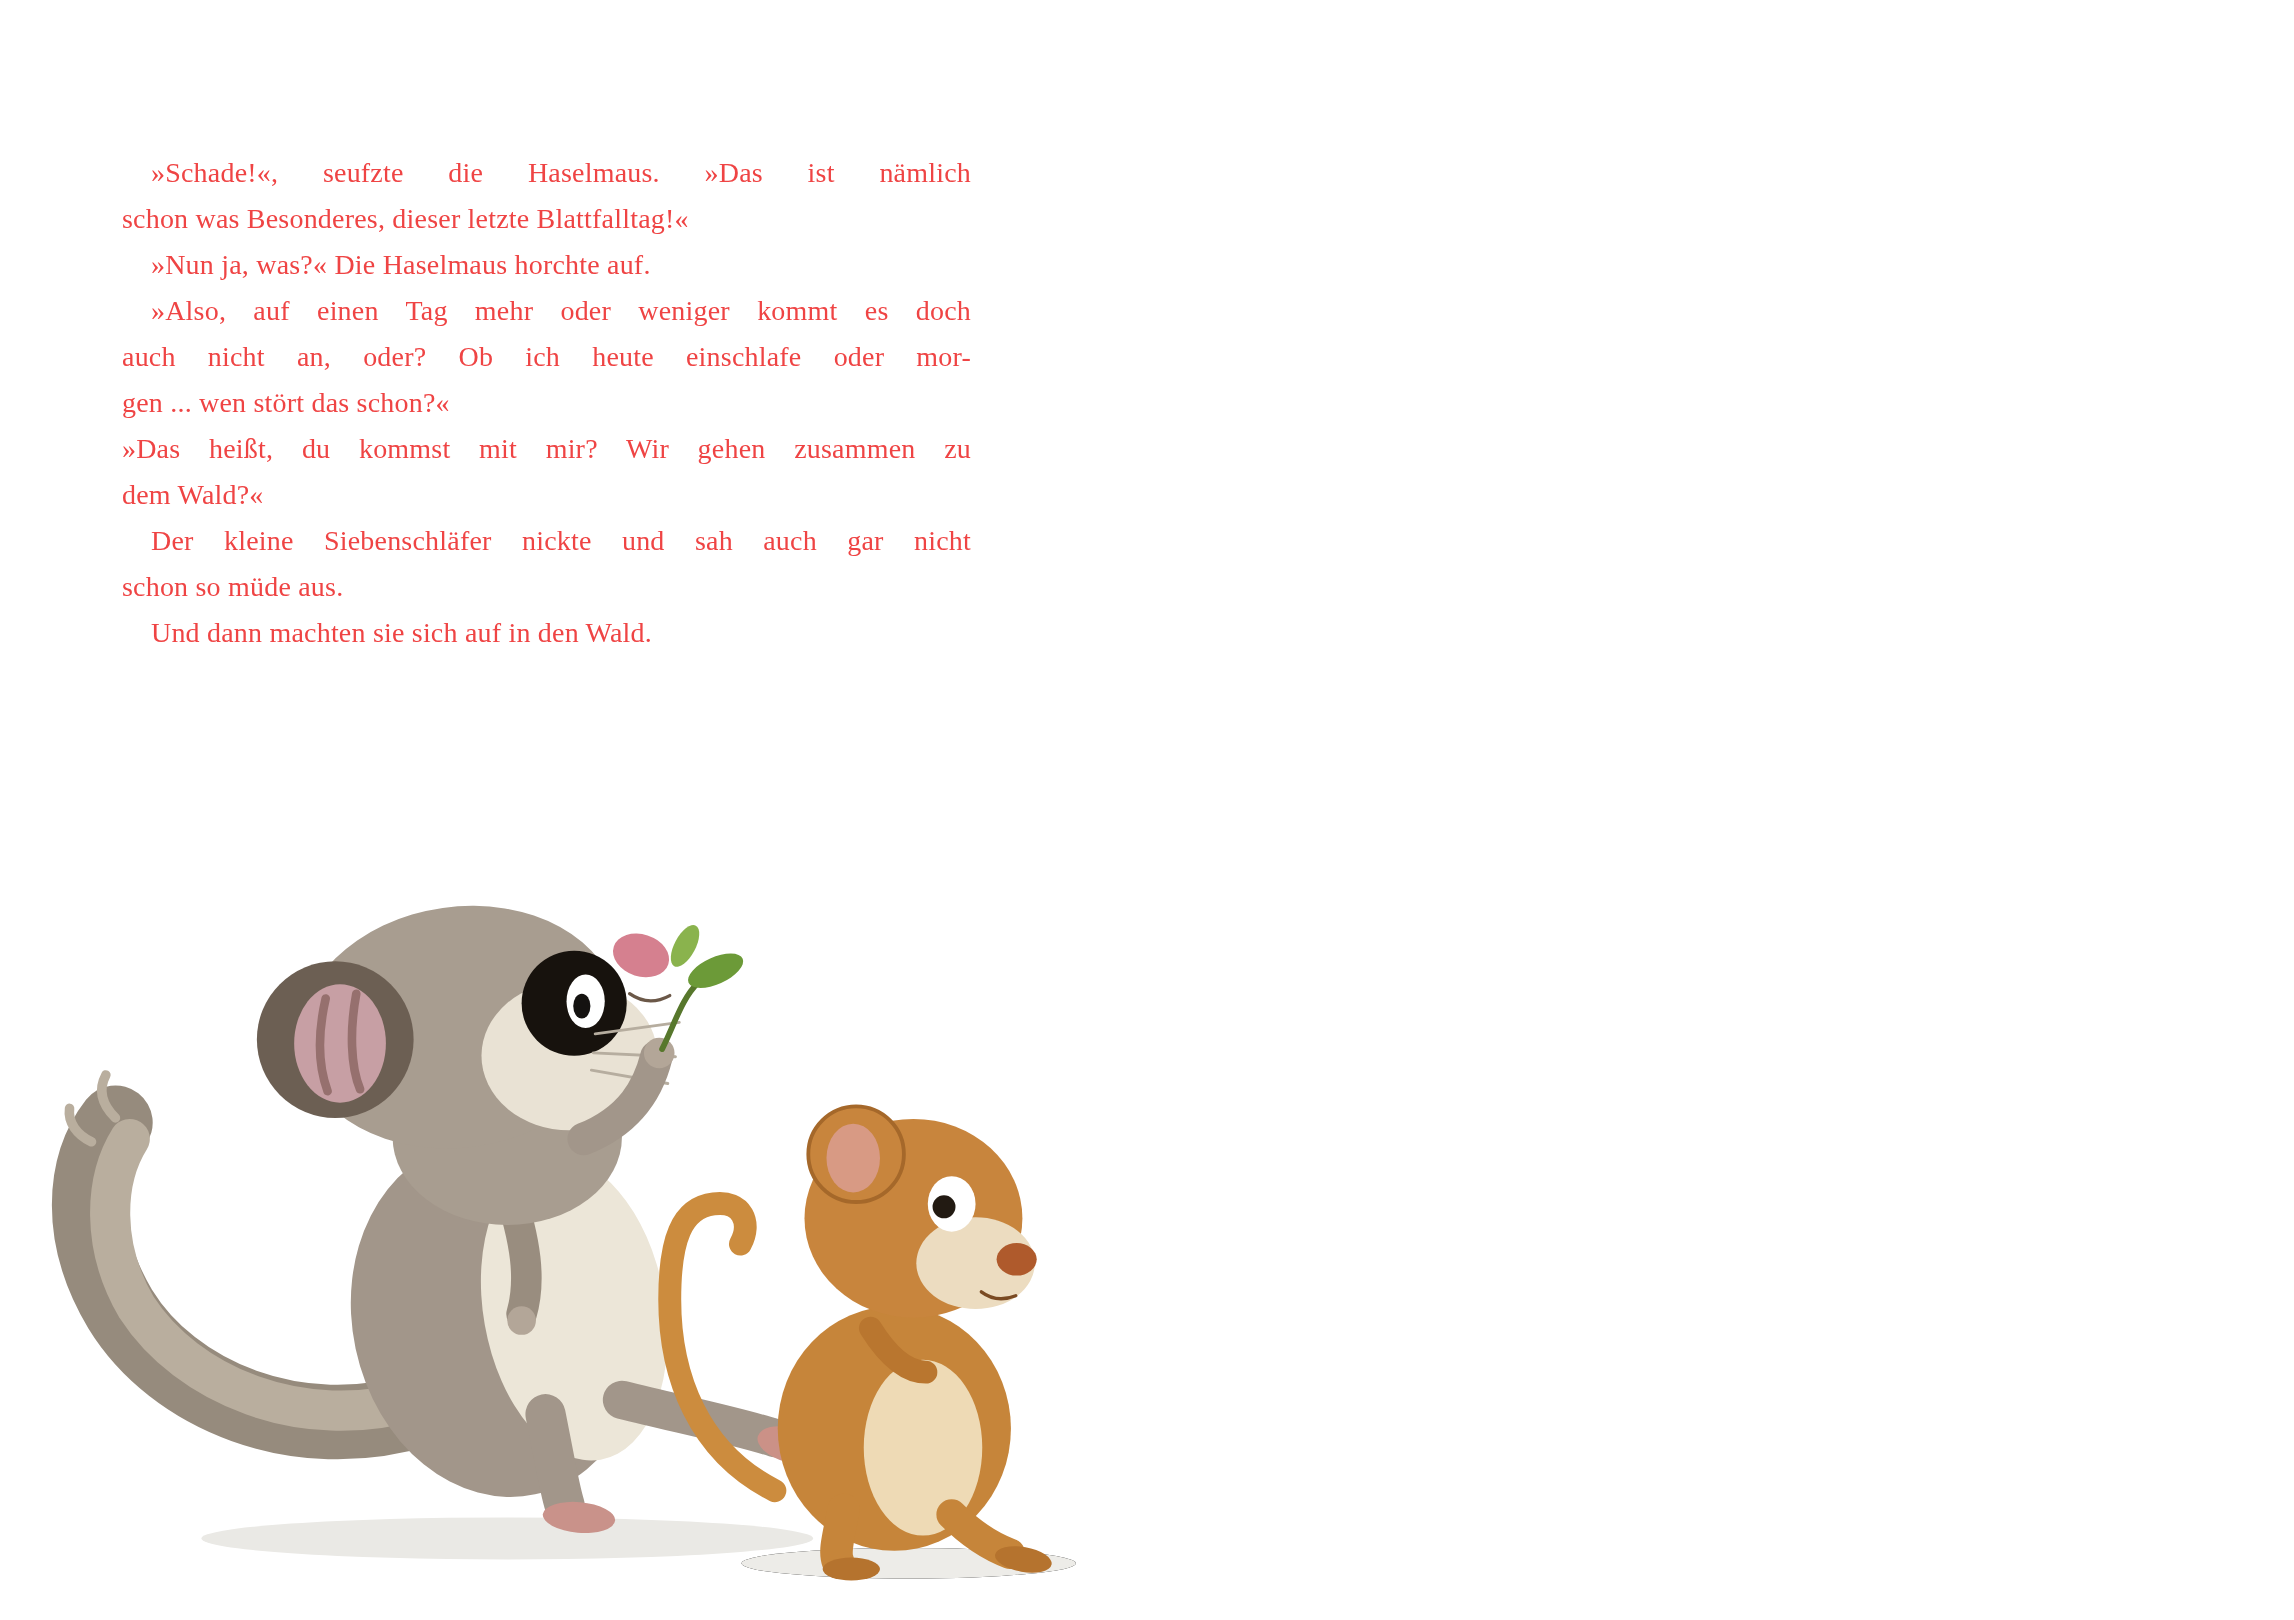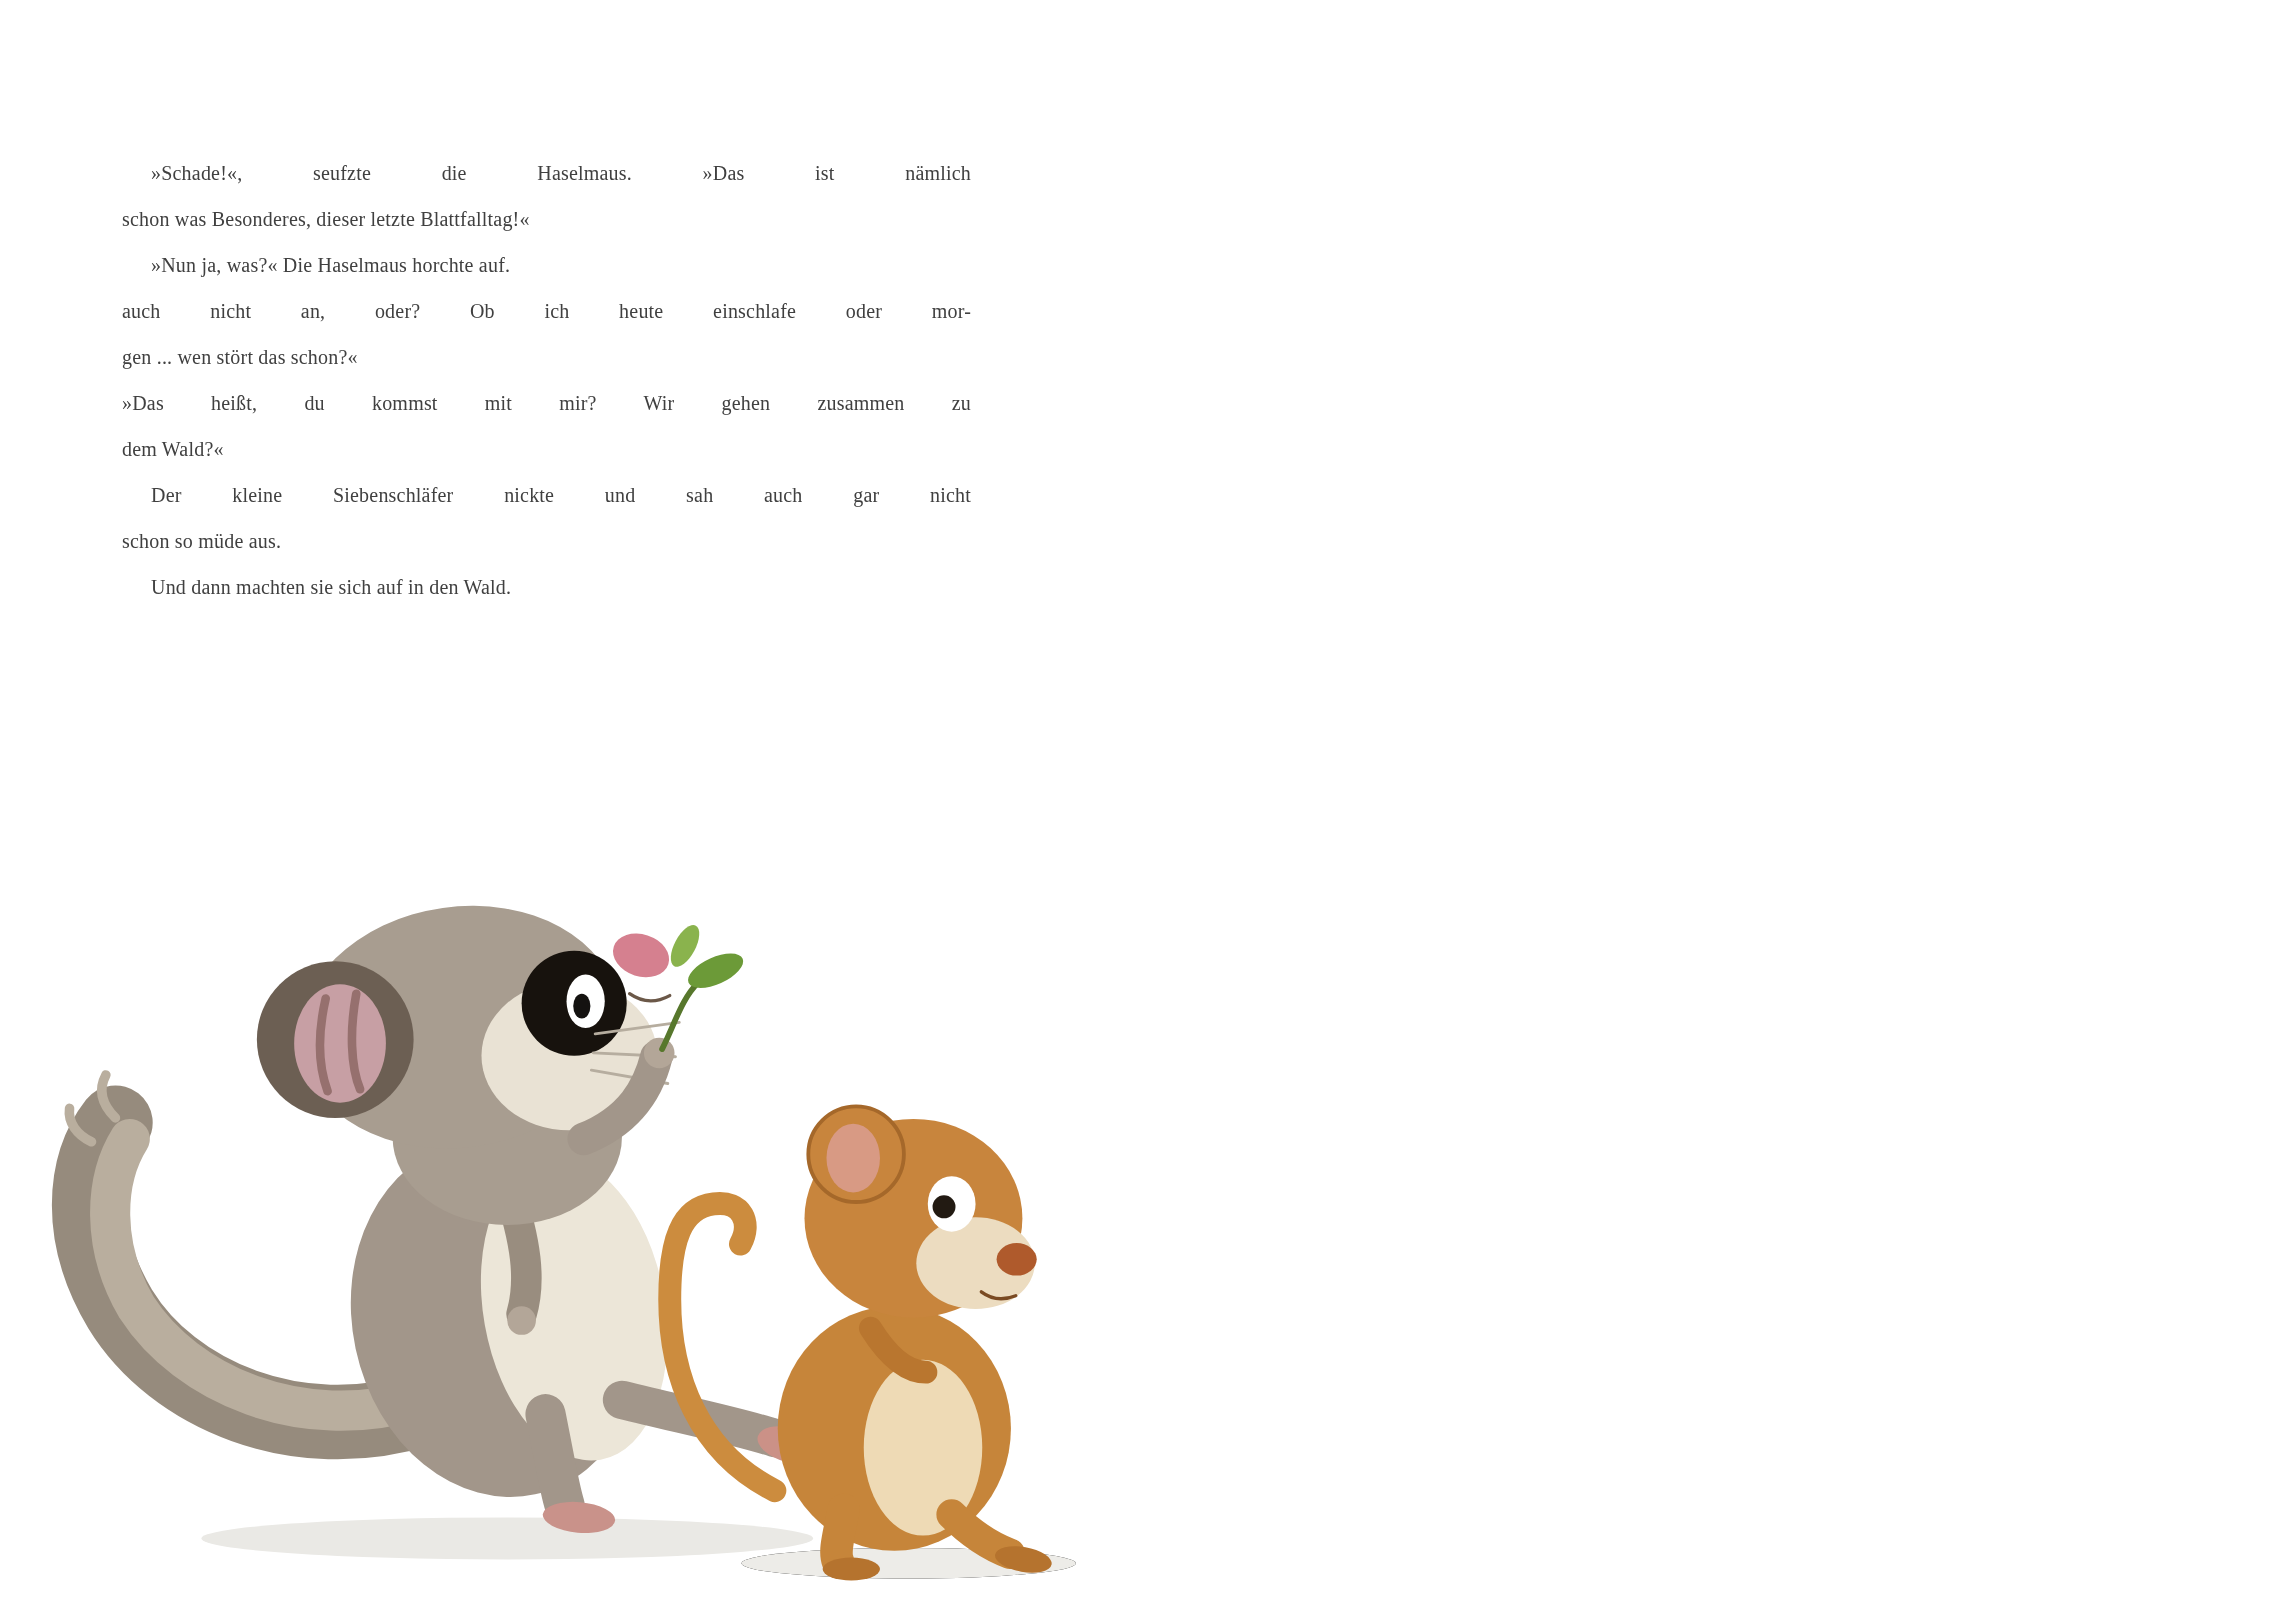--- a/index.html
+++ b/index.html
@@ -5,21 +5,21 @@
   html,body{margin:0;padding:0;}
   body{
     width:2294px;height:1620px;position:relative;background:#ffffff;
     font-family:"Liberation Serif", serif;color:#1f1e1c;overflow:hidden;
   }
   .page{position:absolute;top:0;height:1620px;background:transparent;}
   .page-left{left:0;width:1147px;}
   .page-right{left:1147px;width:1147px;}
 
   
-  .text-block{position:absolute;font-size:20px;color:#404040;}
+  .text-block{position:absolute;font-size:28px;color:#ef4444;}
   .text-left{left:122px;top:150px;width:849px;}
   .para{margin:0;padding:0;}
   .ln{display:block;height:46px;line-height:46px;overflow:hidden;
       text-justify:inter-word;letter-spacing:0.2px;}
   .j{text-align:justify;text-align-last:justify;}
   .l{text-align:right;text-align-last:left;}
   .i{text-indent:29px;}
 
   
   .illu-mice{position:absolute;left:9.6px;top:879px;width:1071px;height:712px;}
@@ -31,20 +31,21 @@
 
   <div class="text-block text-left">
     <p class="para">
       <span class="ln j i">»Schade!«, seufzte die Haselmaus. »Das ist nämlich</span>
       <span class="ln l">schon was Besonderes, dieser letzte Blattfalltag!«</span>
     </p>
     <p class="para">
       <span class="ln l i">»Nun ja, was?« Die Haselmaus horchte auf.</span>
     </p>
     <p class="para">
+      <span class="ln j i">»Also, auf einen Tag mehr oder weniger kommt es doch</span>
       <span class="ln j">auch nicht an, oder? Ob ich heute einschlafe oder mor-</span>
       <span class="ln l">gen ... wen stört das schon?«</span>
     </p>
     <p class="para">
       <span class="ln j">»Das heißt, du kommst mit mir? Wir gehen zusammen zu</span>
       <span class="ln l">dem Wald?«</span>
     </p>
     <p class="para">
       <span class="ln j i">Der kleine Siebenschläfer nickte und sah auch gar nicht</span>
       <span class="ln l">schon so müde aus.</span>

